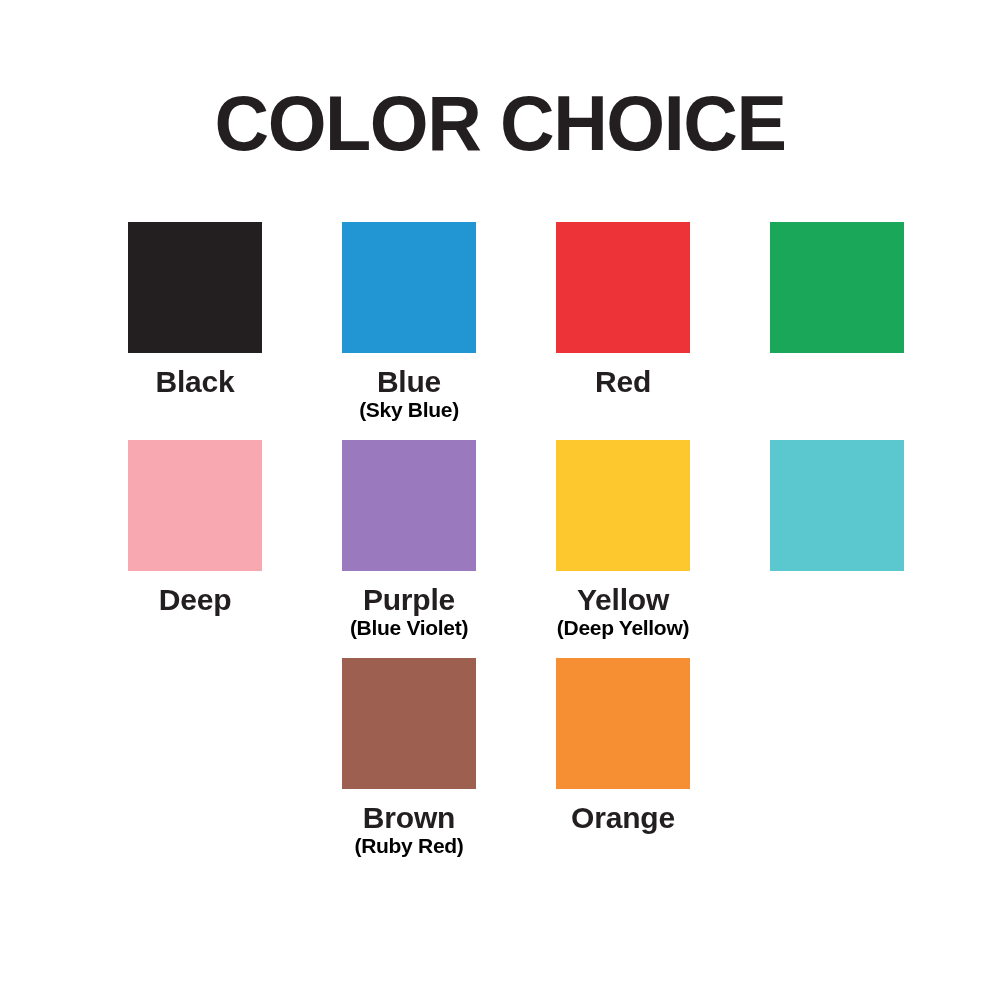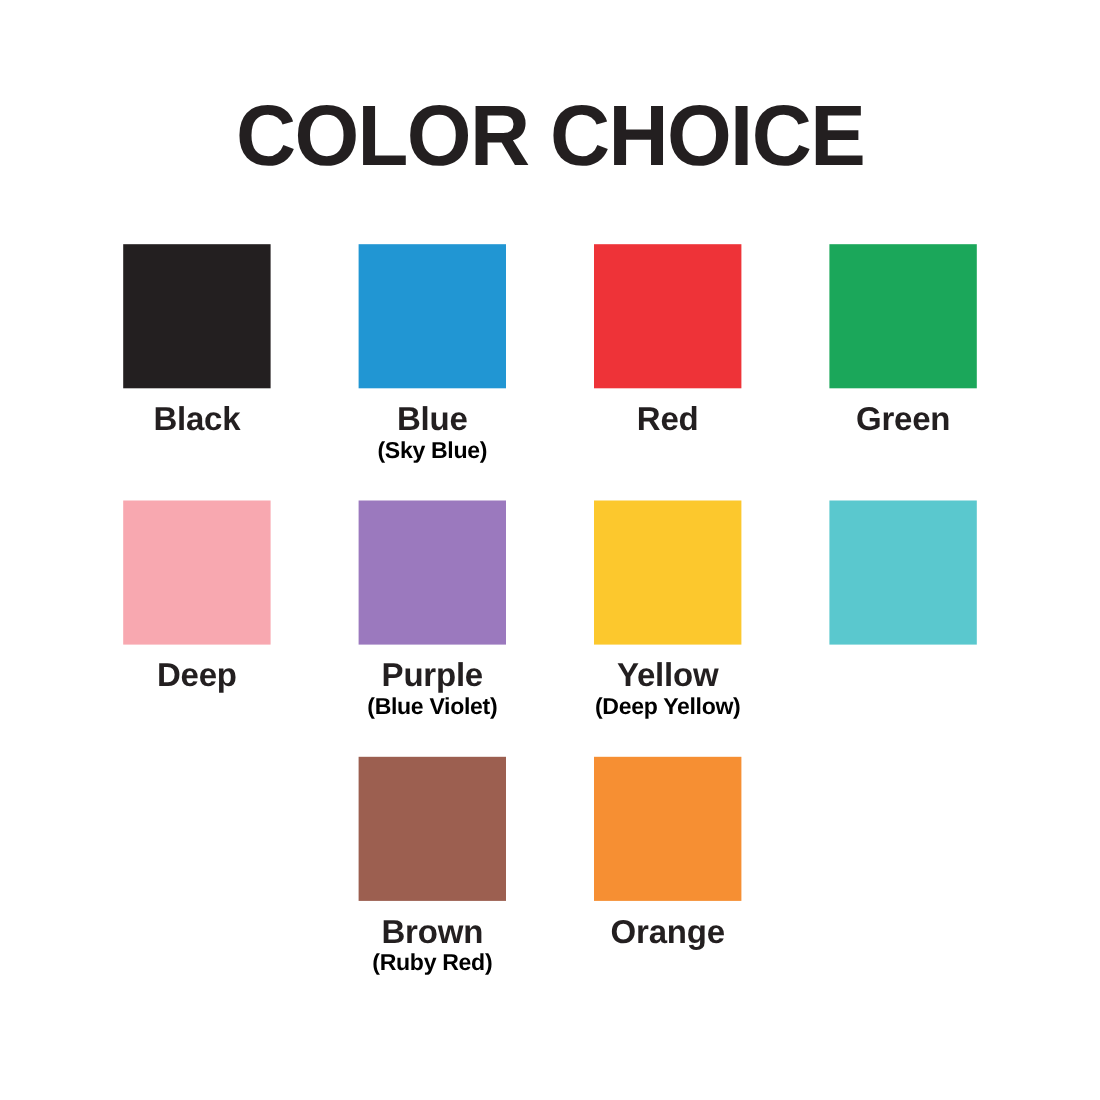--- a/index.html
+++ b/index.html
@@ -34,25 +34,25 @@
     color: #231f20;
     font-family: "Liberation Sans", sans-serif;
     transform: scaleX(0.97);
     transform-origin: center top;
     white-space: nowrap;
   }
 
   .swatch-grid {
     position: absolute;
     top: 222px;
-    left: 72px;
+    left: 88px;
     width: 856px;
     display: grid;
     grid-template-columns: repeat(4, 214px);
-    row-gap: 15px;
+    row-gap: 0px;
   }
 
   .swatch-cell {
     width: 214px;
     box-sizing: border-box;
     display: flex;
     flex-direction: column;
     align-items: center;
     padding-bottom: 18px;
   }
@@ -123,24 +123,20 @@
     <div class="swatch-cell">
       <div class="swatch-chip" style="background:#EE3338;"></div>
       <div class="swatch-labels">
         <div class="swatch-name">Red</div>
 
       </div>
     </div>
 
     <div class="swatch-cell">
       <div class="swatch-chip" style="background:#1BA75A;"></div>
-      <div class="swatch-labels">
-        <div class="swatch-name">Green</div>
-
-      </div>
     </div>
 
     <div class="swatch-cell">
       <div class="swatch-chip" style="background:#F8A8B0;"></div>
       <div class="swatch-labels">
         <div class="swatch-name">Deep</div>
 
       </div>
     </div>
 

